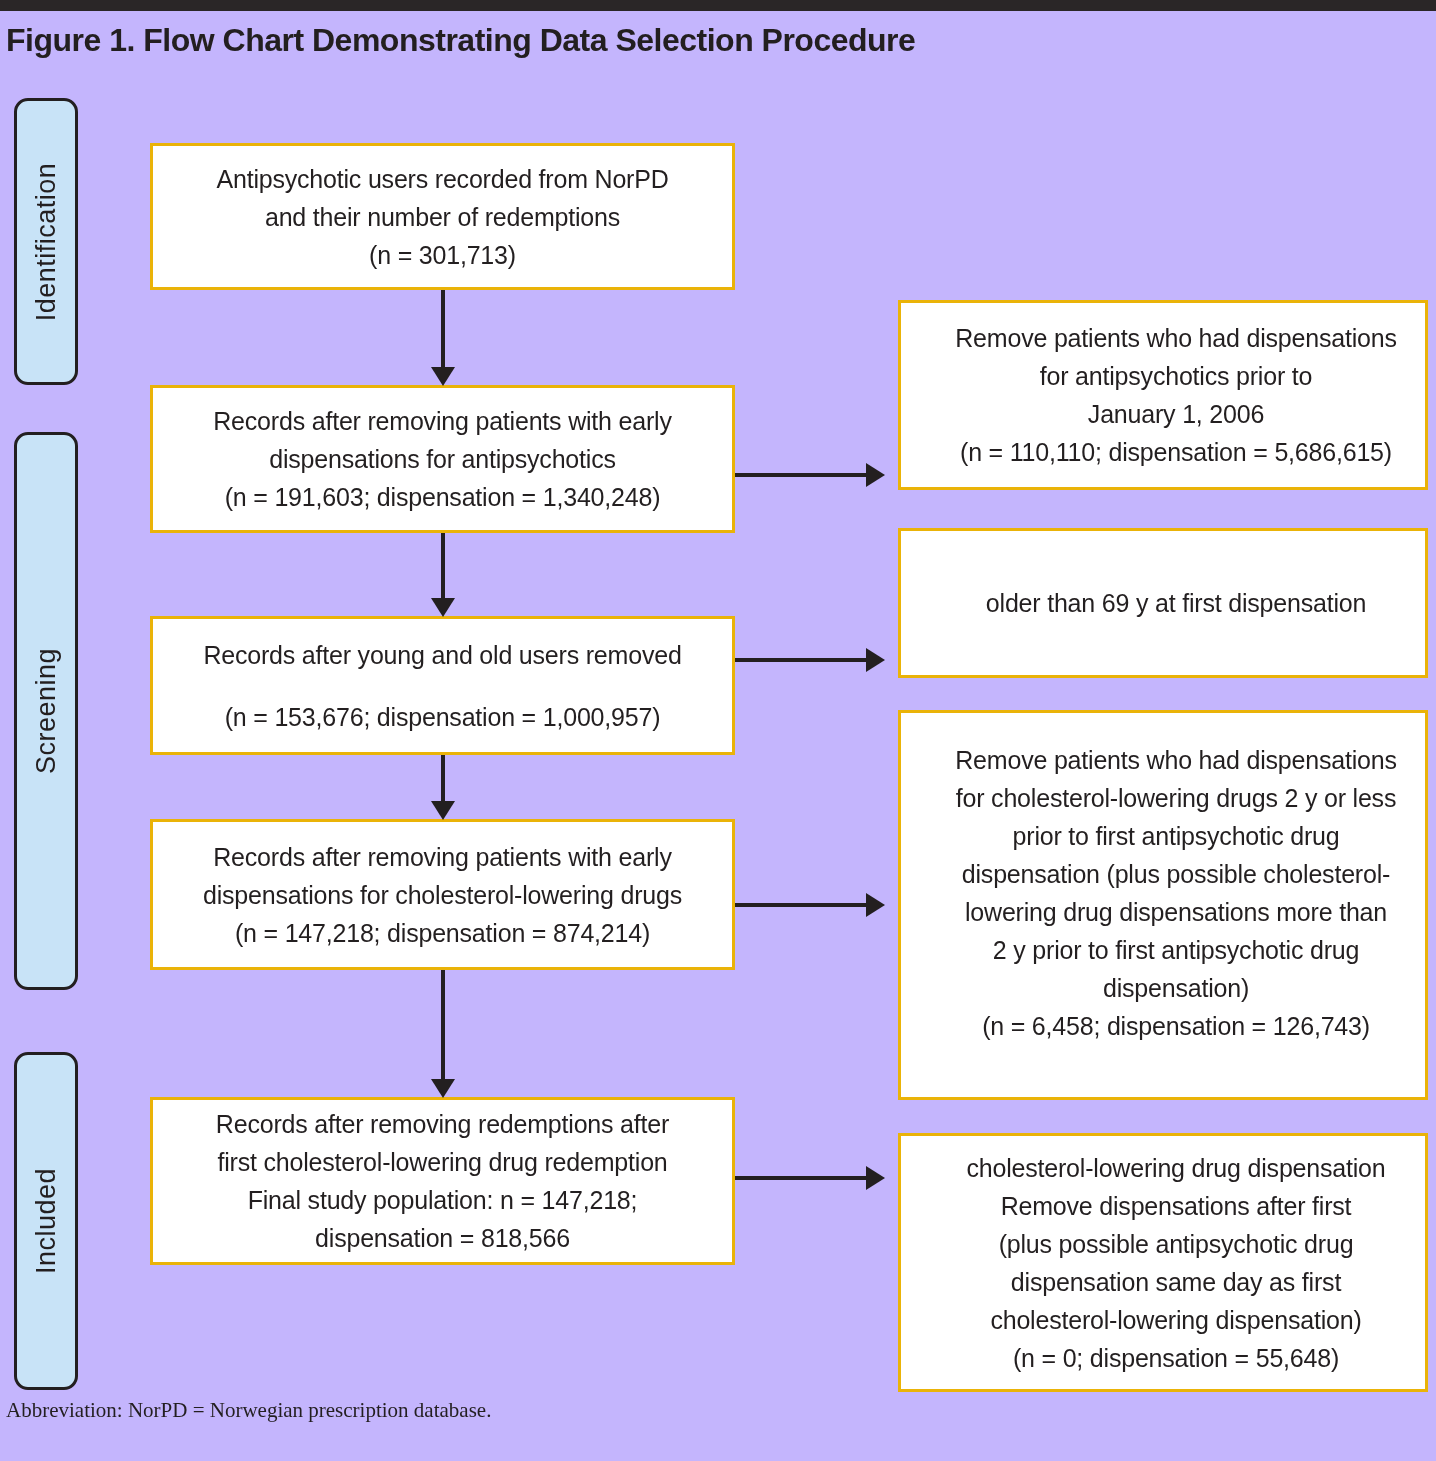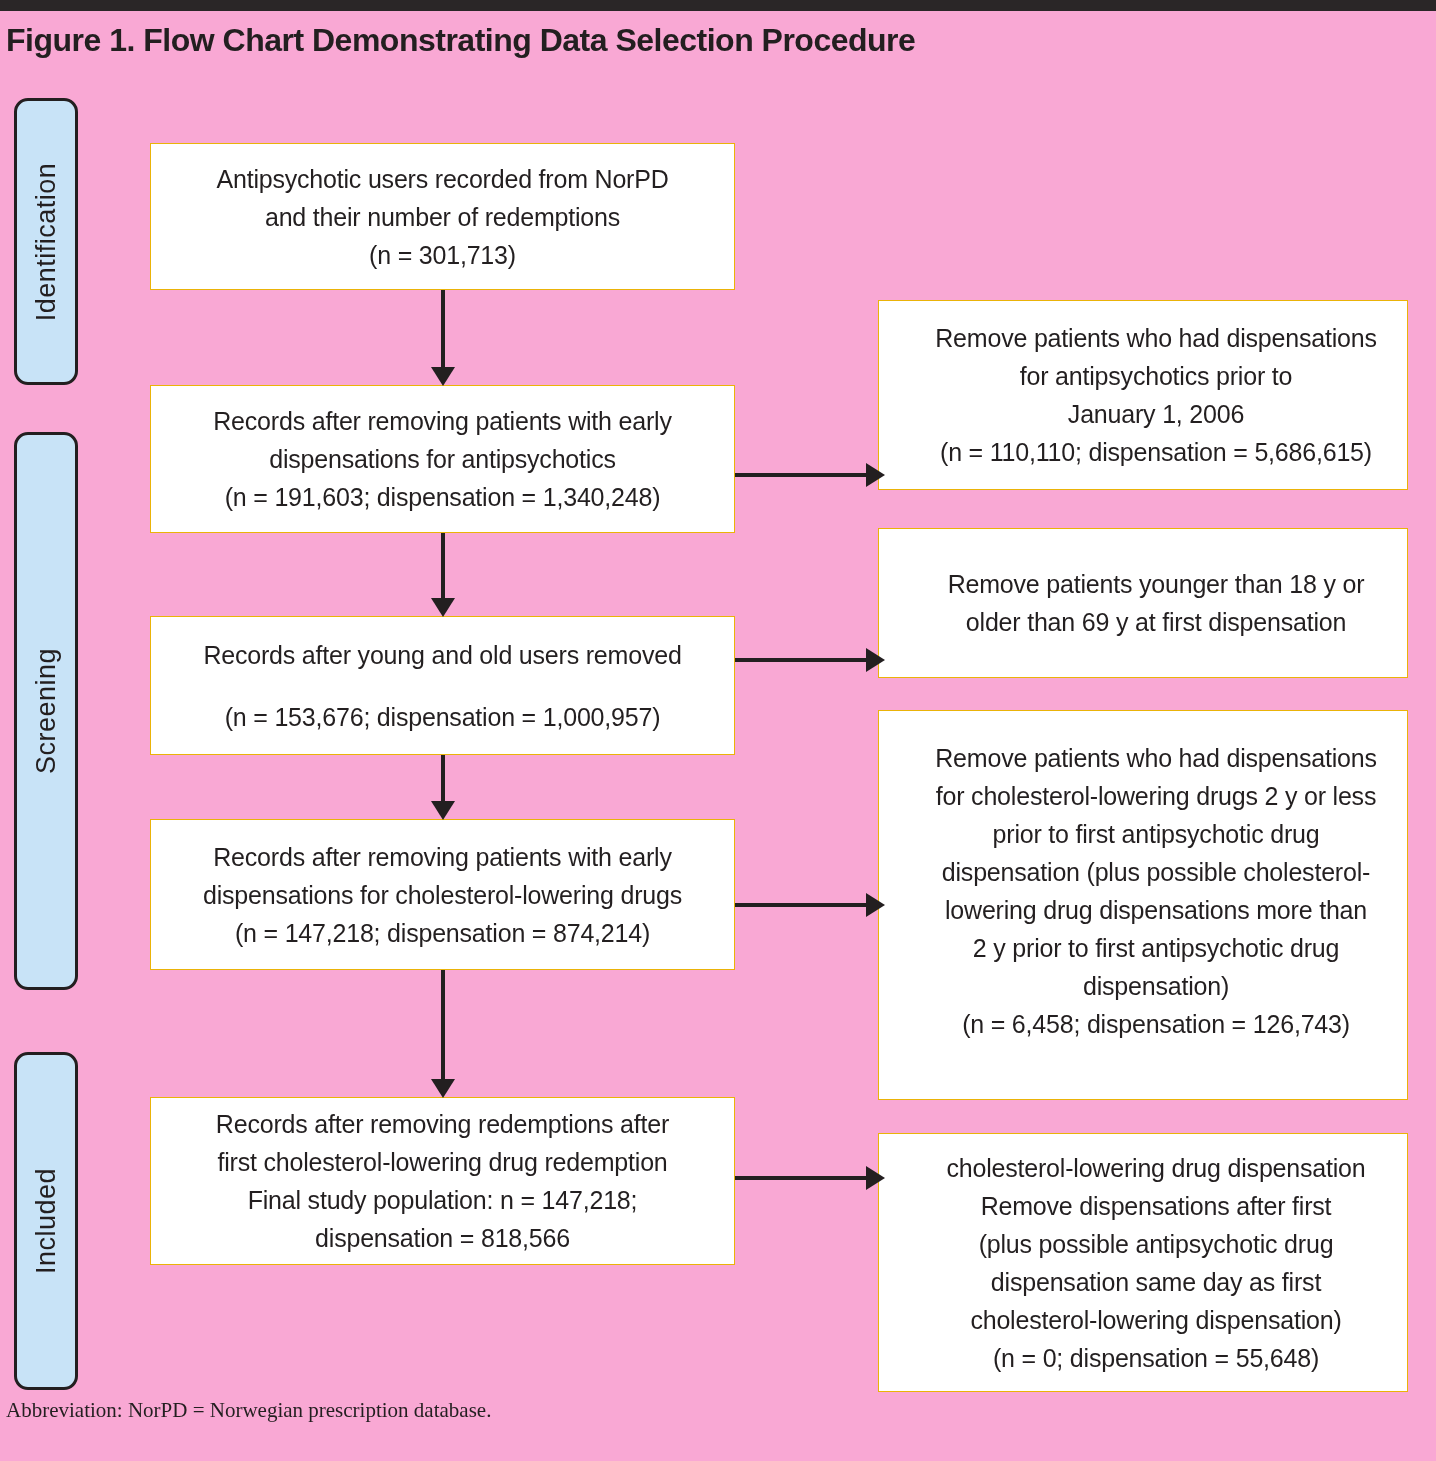--- a/index.html
+++ b/index.html
@@ -1,20 +1,20 @@
 <!DOCTYPE html>
 <html><head>
 <meta charset="utf-8">
 <style>
   html, body { margin: 0; padding: 0; background: #ffffff; }
   #figure {
     position: relative;
     width: 1436px;
     height: 1461px;
-    background: #f9a8d4;
+    background: #c4b5fd;
     font-family: "Liberation Sans", sans-serif;
     color: #231f20;
     overflow: hidden;
   }
   .rule { position: absolute; background: #2a2627; }
   #top-rule    { left: 0; top: 4;    width: 1436px; height: 11px; }
   #bottom-rule { left: 0; top: 1449; width: 1436px; height: 5px;  }
 
   #fig-title {
     position: absolute; left: 6px; top: 22px; width: 1100px;
@@ -36,32 +36,32 @@
     white-space: nowrap;
     font-size: 27px; letter-spacing: 0.5px;
   }
   #stage-identification { top: 98px;  height: 287px; }
   #stage-screening      { top: 432px; height: 558px; }
   #stage-included       { top: 1052px; height: 338px; }
 
   
   .fbox {
     position: absolute;
-    border: 1px solid #eab308;
+    border: 3px solid #eab308;
     background: #ffffff;
     box-sizing: border-box;
     display: flex; flex-direction: column;
     align-items: center; justify-content: center;
     text-align: center;
     font-size: 25px; line-height: 38px;
     letter-spacing: -0.2px;
     padding: 6px 14px;
   }
   .main-col  { left: 150px; width: 585px; }
-  .right-col { left: 878px; width: 530px; padding-left: 40px; }
+  .right-col { left: 898px; width: 530px; padding-left: 40px; }
   #box-1 { top: 143px;  height: 147px; }
   #box-2 { top: 385px;  height: 148px; }
   #box-3 { top: 616px;  height: 139px; gap: 24px; }
   #box-4 { top: 819px;  height: 151px; }
   #box-5 { top: 1097px; height: 168px; }
   #rbox-1 { top: 300px;  height: 190px; }
   #rbox-2 { top: 528px;  height: 150px; }
   #rbox-3 { top: 710px;  height: 390px; justify-content: flex-start; padding-top: 28px; }
   #rbox-4 { top: 1133px; height: 259px; }
 
@@ -126,21 +126,20 @@
       <div>dispensation = 818,566</div>
     </div>
 
   <div id="rbox-1" class="fbox right-col">
       <div>Remove patients who had dispensations</div>
       <div>for antipsychotics prior to</div>
       <div>January 1, 2006</div>
       <div>(n = 110,110; dispensation = 5,686,615)</div>
     </div>
   <div id="rbox-2" class="fbox right-col">
-      <div>Remove patients younger than 18 y or</div>
       <div>older than 69 y at first dispensation</div>
     </div>
   <div id="rbox-3" class="fbox right-col">
       <div>Remove patients who had dispensations</div>
       <div>for cholesterol-lowering drugs 2 y or less</div>
       <div>prior to first antipsychotic drug</div>
       <div>dispensation (plus possible cholesterol-</div>
       <div>lowering drug dispensations more than</div>
       <div>2 y prior to first antipsychotic drug</div>
       <div>dispensation)</div>

